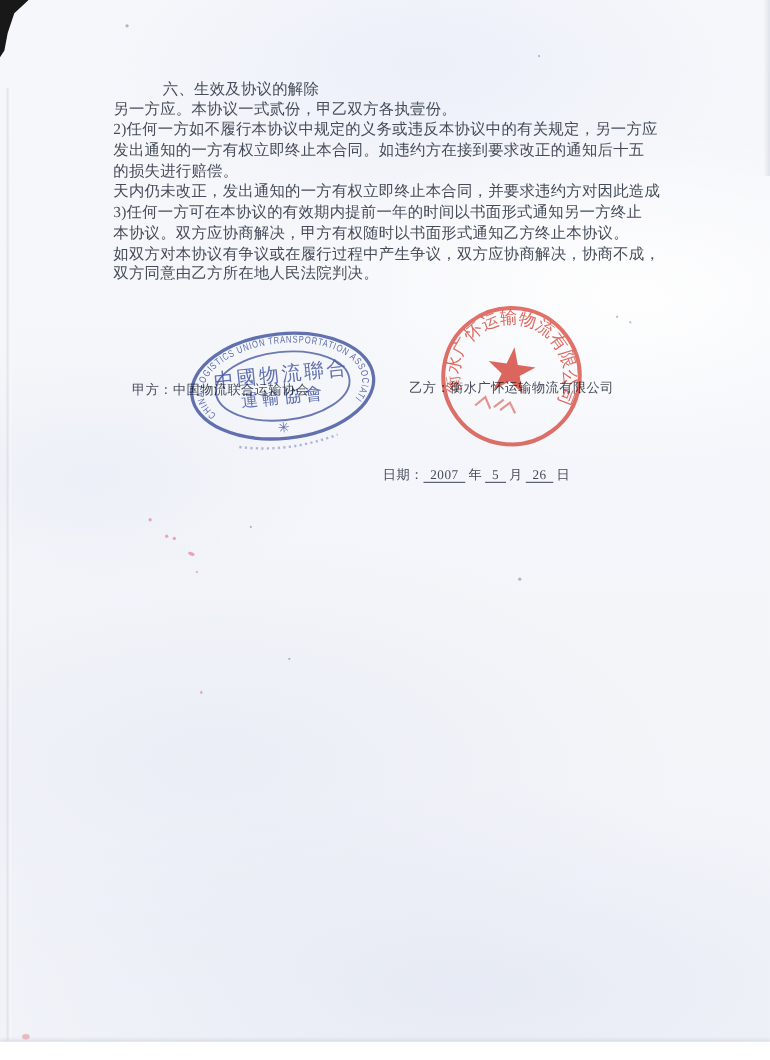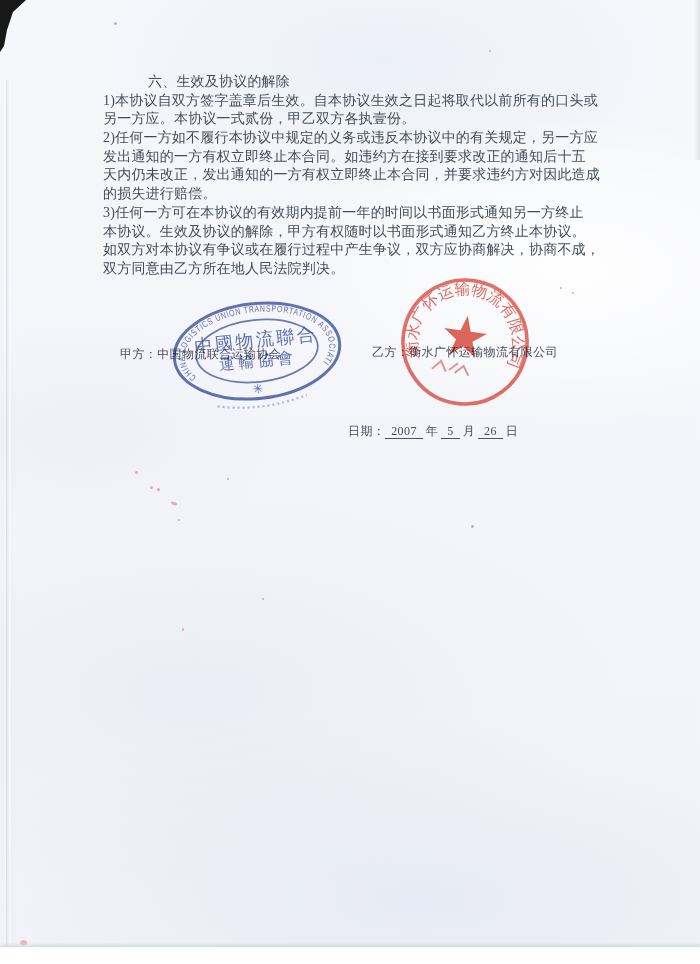--- a/index.html
+++ b/index.html
@@ -62,28 +62,27 @@
   .speck.pink{background:rgba(233,95,135,.55);}
   .speck.rose{background:rgba(226,148,160,.6);}
 </style>
 </head>
 <body>
 
 <div id="scan-page">
 
   <div id="contract-text">
     <div class="line indent">六、生效及协议的解除</div>
-    <div class="line">1)本协议自双方签字盖章后生效。自本协议生效之日起将取代以前所有的口头或</div>
     <div class="line">另一方应。本协议一式贰份，甲乙双方各执壹份。</div>
     <div class="line">2)任何一方如不履行本协议中规定的义务或违反本协议中的有关规定，另一方应</div>
     <div class="line">发出通知的一方有权立即终止本合同。如违约方在接到要求改正的通知后十五</div>
+    <div class="line">的损失进行赔偿。</div>
     <div class="line">天内仍未改正，发出通知的一方有权立即终止本合同，并要求违约方对因此造成</div>
-    <div class="line">的损失进行赔偿。</div>
     <div class="line">3)任何一方可在本协议的有效期内提前一年的时间以书面形式通知另一方终止</div>
-    <div class="line">本协议。生效及协议的解除，甲方有权随时以书面形式通知乙方终止本协议。</div>
+    <div class="line">本协议。双方应协商解决，甲方有权随时以书面形式通知乙方终止本协议。</div>
     <div class="line">如双方对本协议有争议或在履行过程中产生争议，双方应协商解决，协商不成，</div>
     <div class="line">双方同意由乙方所在地人民法院判决。</div>
   </div>
 
   <div id="party-a-line" class="sig">甲方：中国物流联合运输协会</div>
   <div id="party-b-line" class="sig">乙方：衡水广怀运输物流有限公司</div>
 
   <div id="date-line" class="sig">
     <span>日期：</span><span class="us">2007</span><span class="unit">年</span><span class="us">5</span><span class="unit">月</span><span class="us">26</span><span class="unit">日</span>
   </div>

